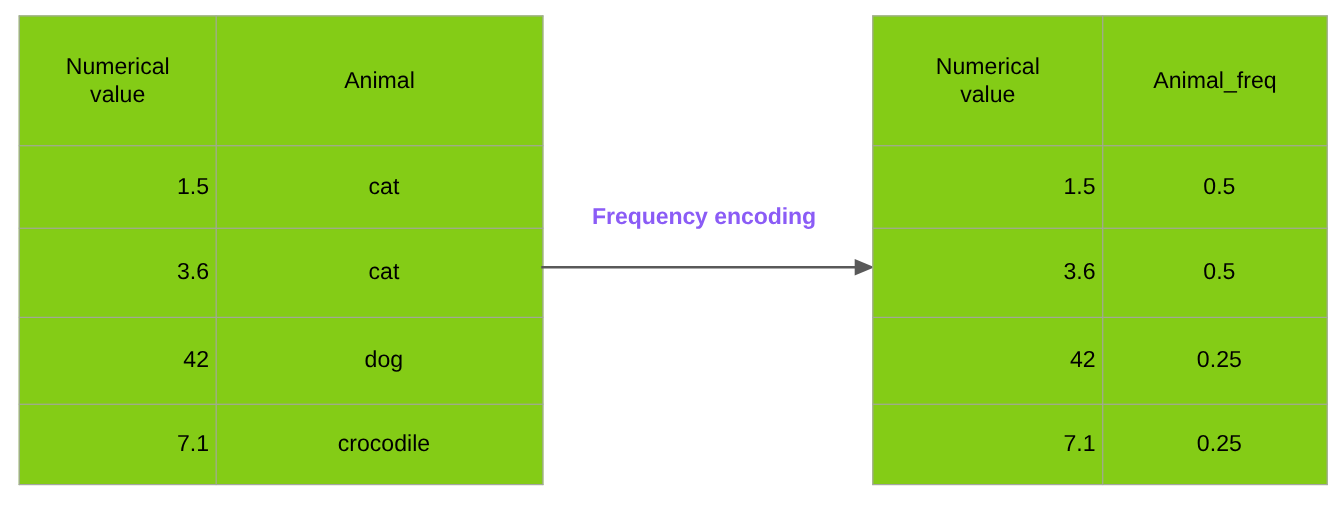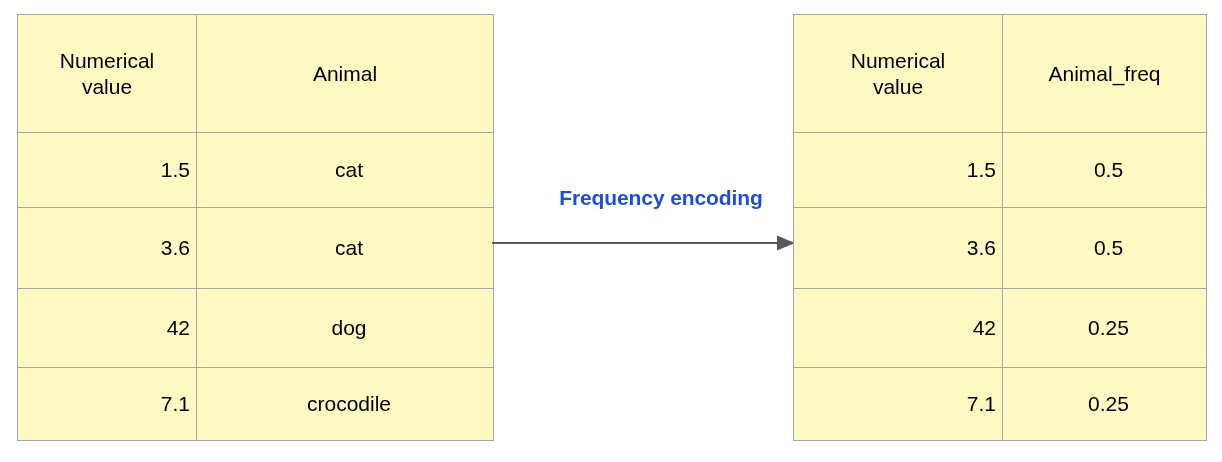--- a/index.html
+++ b/index.html
@@ -20,21 +20,21 @@
   .diagram {
     position: absolute;
     inset: 0;
   }
 
   
   .tbl {
     position: absolute;
     border-collapse: collapse;
     table-layout: fixed;
-    background: #fef9c3;
+    background: #84cc16;
   }
   .tbl td, .tbl th {
     border: 1px solid #a5a5a5;
     font-weight: normal;
     font-size: 21px;
     color: #000000;
     vertical-align: middle;
     box-sizing: border-box;
   }
   .tbl th {
@@ -78,28 +78,28 @@
   
   #transform-annotation {
     position: absolute;
     left: 491px;
     top: 186px;
     width: 305px;
     height: 76px;
   }
   #transform-label {
     position: absolute;
-    left: 22px;
+    left: 1px;
     top: 0px;
     width: 296px;
     text-align: center;
     font-size: 21px;
     font-weight: bold;
     letter-spacing: -0.1px;
-    color: #1d4ed8;
+    color: #8b5cf6;
     white-space: nowrap;
   }
   #transform-arrow {
     position: absolute;
     left: 0px;
     top: 46px;
     width: 305px;
     height: 22px;
   }
 </style>

